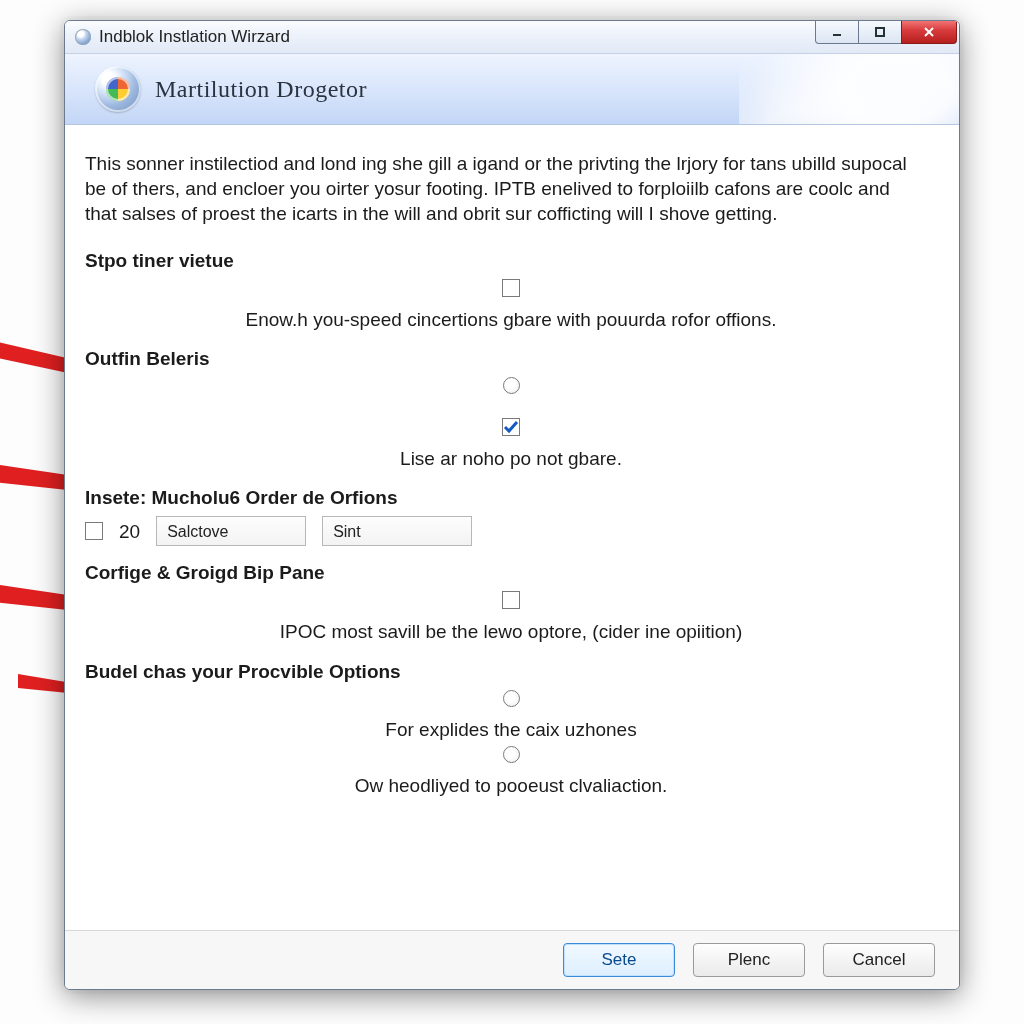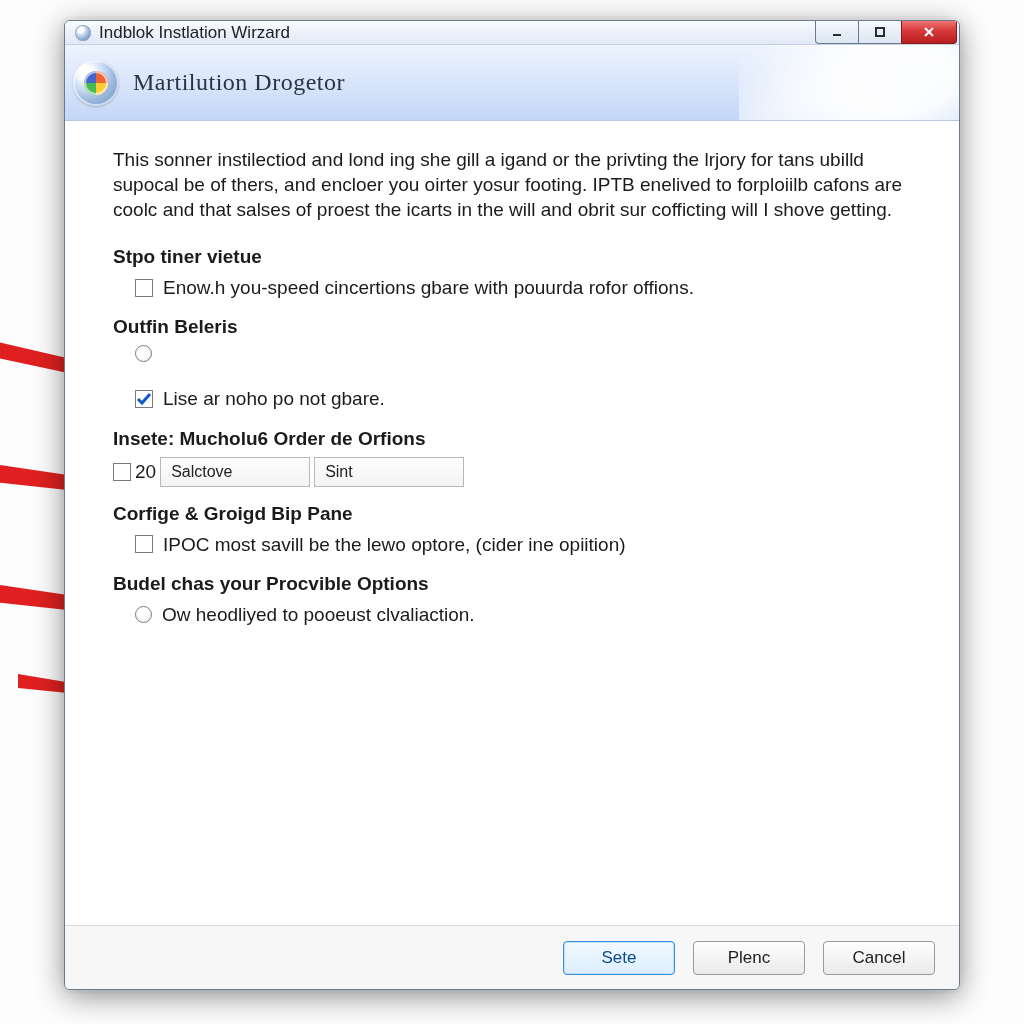--- a/index.html
+++ b/index.html
@@ -27,21 +27,21 @@
     background: #fff;
     border: 1px solid #6b7a8f;
     border-radius: 6px;
     box-shadow: 0 6px 30px rgba(0,0,0,0.45), 0 0 0 4px rgba(0,0,0,0.02);
     display: flex;
     flex-direction: column;
     overflow: hidden;
   }
   
   .titlebar {
-    height: 24px;
+    height: 36px;
     background: linear-gradient(to bottom, #fafcff 0%, #eef3fb 40%, #e1e9f6 100%);
     border-bottom: 1px solid #c6d2e4;
     display: flex;
     align-items: center;
     padding: 0 6px 0 10px;
     position: relative;
   }
   .titlebar .appicon {
     width: 16px; height: 16px; margin-right: 8px;
     border-radius: 50%;
@@ -77,21 +77,21 @@
   }
   .winbtn svg { width: 14px; height: 14px; stroke: currentColor; stroke-width: 2; fill: none; }
 
   
   .banner {
     height: 76px;
     background: linear-gradient(to bottom, #eef4ff 0%, #d7e4fb 55%, #c3d6f6 100%);
     border-bottom: 1px solid #b5c6e3;
     display: flex;
     align-items: center;
-    padding: 0 8px;
+    padding: 0 30px;
     position: relative;
     overflow: hidden;
   }
   .banner::after{
     content:"";
     position:absolute;
     right:-40px; top:-30px;
     width:260px; height:160px;
     background: radial-gradient(ellipse at 60% 40%, rgba(255,255,255,0.9) 0 25%, rgba(255,255,255,0) 65%),
                 radial-gradient(ellipse at 30% 70%, rgba(255,255,255,0.7) 0 20%, rgba(255,255,255,0) 55%);
@@ -112,42 +112,42 @@
     margin-left: 14px;
     font-family: "Georgia", "Times New Roman", serif;
     font-size: 24px;
     color: #2a3340;
     letter-spacing: 0.5px;
   }
 
   
   .content {
     flex: 1 1 auto;
-    padding: 26px 44px 10px 48px;
+    padding: 26px 44px 10px 20px;
     font-size: 19px;
     color: #1b1b1b;
     line-height: 1.32;
     overflow: hidden;
   }
   .intro { margin-bottom: 22px; }
   .section-title { font-weight: 700; margin: 14px 0 6px 0; }
-  .row { display:flex; align-items:center; margin: 4px 0 4px 22px; gap:10px; }
+  .row { display:flex; align-items:center; margin: 4px 0 4px 22px; gap:10px;flex-direction:column; }
   .chk {
     width:18px;height:18px;flex:0 0 18px;
     border:1px solid #7a7a7a;background:#fff;
     display:inline-flex;align-items:center;justify-content:center;
   }
   .chk.checked { background:#fff; }
   .chk.checked svg { width:16px;height:16px; }
   .rad {
     width:17px;height:17px;flex:0 0 17px;border:1px solid #7a7a7a;border-radius:50%;
     background: radial-gradient(circle at 40% 35%, #fff 0 40%, #eaeaea 100%);
   }
   .lbl { }
-  .insete-row { display:flex; align-items:center; gap:4px; margin:6px 0 10px 0; }
+  .insete-row { display:flex; align-items:center; gap:16px; margin:6px 0 10px 0; }
   .insete-row .chk { margin-left:0; }
   .num { font-size:19px; }
   .field {
     height:30px; min-width:150px;
     border:1px solid #b7b7b7;
     background: linear-gradient(#fdfdfd,#f3f3f3);
     padding: 2px 10px; font-size:16px; color:#222;
     display:inline-flex; align-items:center;
   }
   .bottom-gap { height: 180px; }
@@ -275,20 +275,24 @@
 
     <div class="section-title">Corfige &amp; Groigd Bip Pane</div>
     <div class="row">
       <span class="chk"></span>
       <span class="lbl">IPOC most savill be the lewo optore, (cider ine opiition)</span>
     </div>
 
     <div class="section-title">Budel chas your Procvible Options</div>
     <div class="row">
       <span class="rad"></span>
+      <span class="lbl">For explides the caix uzhones</span>
+    </div>
+    <div class="row">
+      <span class="rad"></span>
       <span class="lbl">Ow heodliyed to pooeust clvaliaction.</span>
     </div>
 
     <div class="bottom-gap"></div>
   </div>
 
   <div class="footer">
     <div class="btn primary">Sete</div>
     <div class="btn">Plenc</div>
     <div class="btn">Cancel</div>

